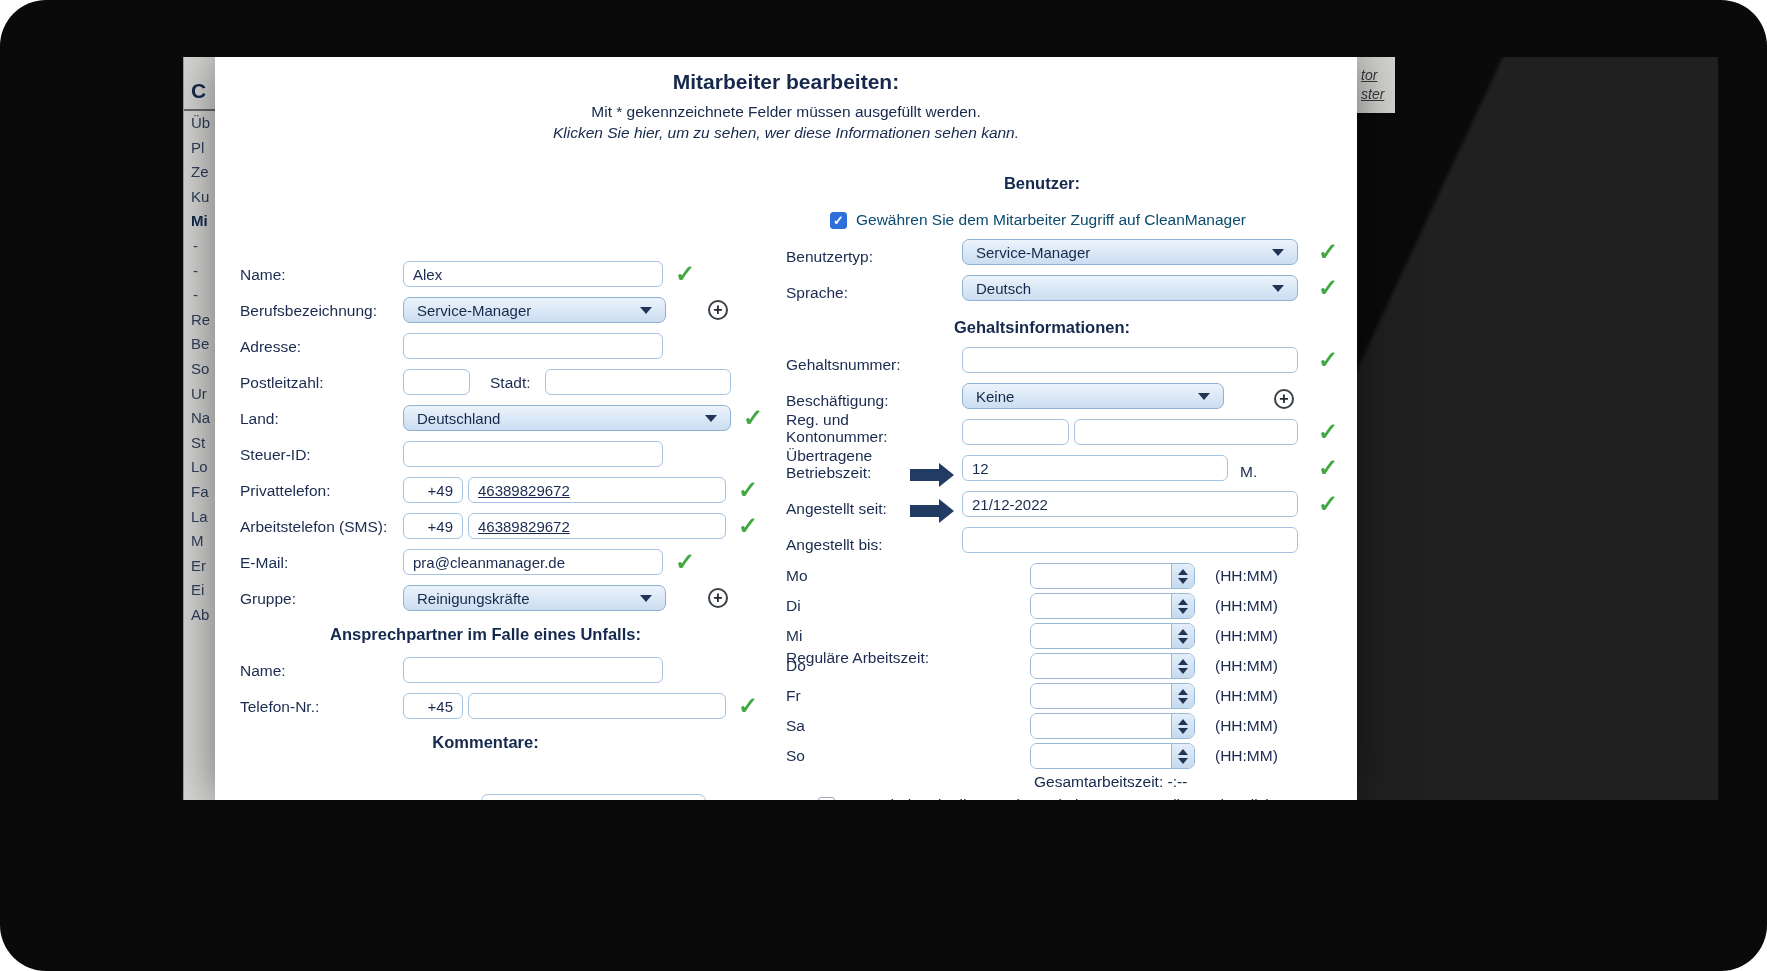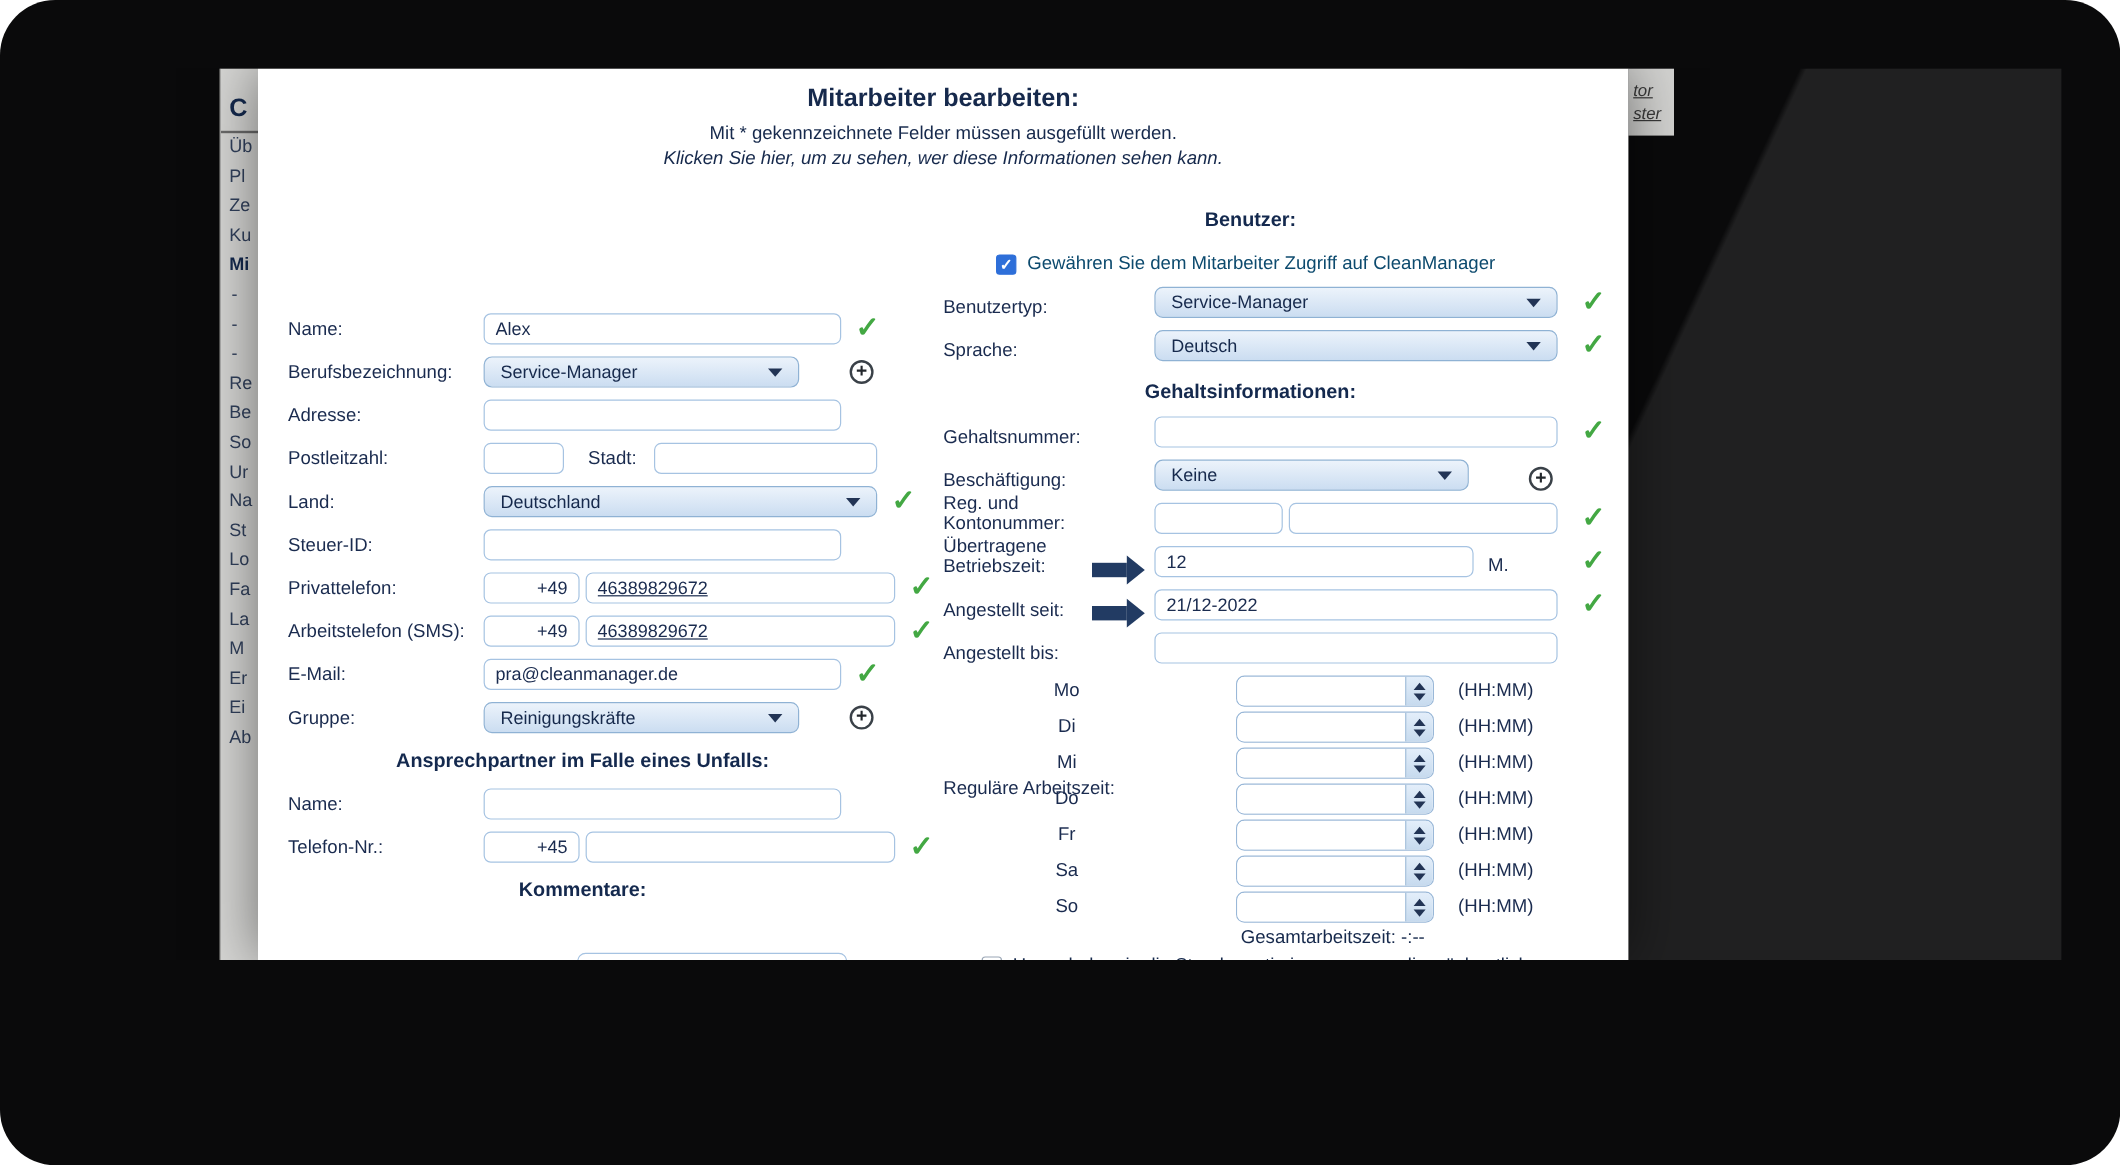--- a/index.html
+++ b/index.html
@@ -34,23 +34,23 @@
 
   .lbl { font-size:15.5px; color:#1a2b4f; line-height:17px; flex:none; }
   .lbl-l { width:163px; }
   .lbl-r { width:176px; padding-right:6px; }
   .lbl-r.narrow { padding-right:64px; }
   .lbl-r.arrowed { width:124px; }
 
   .inp { height:26px; border:1px solid #a6c3e2; border-radius:6px; background:#fff; color:#1a2b4f;
          font-family:"Liberation Sans",sans-serif; font-size:15px; padding:0 9px; outline:none; flex:none; }
   .inp:disabled { background:#f3f4f6; border-color:#dfe3e9; color:#a4aab3; }
-  .w328 { width:298px; } .w220 { width:220px; } .w67 { width:67px; } .w186 { width:186px; }
+  .w328 { width:260px; } .w220 { width:220px; } .w67 { width:67px; } .w186 { width:186px; }
   .w258 { width:258px;text-decoration:underline; } .w336 { width:336px; } .w266 { width:266px; } .w107 { width:107px; } .w224 { width:224px; }
-  .prefix { width:80px; text-align:right; margin-right:5px; }
+  .prefix { width:60px; text-align:right; margin-right:5px; }
 
   .gen-btn { height:26px; width:99px; margin-left:6px; border:1px solid #d3d3d3; border-radius:6px;
              background:linear-gradient(#f8f8f8,#e9e9e9); color:#acb0b6; font-size:15px;
              font-family:"Liberation Sans",sans-serif; }
 
   .sel { height:26px; display:flex; align-items:center; justify-content:space-between; padding:0 13px;
          border:1px solid #8fb2d4; border-radius:7px; background:linear-gradient(#ecf3fb,#cbddf1);
          color:#16294c; font-size:15px; flex:none; cursor:default; }
   .sel .arr { width:0; height:0; border-left:6px solid transparent; border-right:6px solid transparent; border-top:7px solid #223455; margin-left:10px; }
   .sel263 { width:263px; } .sel328 { width:328px; } .sel336 { width:336px; } .sel262 { width:262px; }
@@ -83,21 +83,21 @@
   .barrow { width:29px; height:12px; background:#223b63; position:relative; flex:none; margin-right:23px; }
   .barrow::after { content:""; position:absolute; left:29px; top:-6px; border-left:15px solid #223b63;
                    border-top:12px solid transparent; border-bottom:12px solid transparent; }
 
   .unit { font-size:15.5px; color:#1a2b4f; margin-left:12px; }
 
   
   .week-block { position:relative; margin-top:5px; width:562px; }
   .regular-lbl { position:absolute; left:0; top:86px; font-size:15.5px; color:#1a2b4f; }
   .wrow { display:flex; align-items:center; height:26px; margin-bottom:4px; }
-  .day { width:206px; text-align:center; font-size:15.5px; color:#1a2b4f; flex:none; }
+  .day { width:206px; text-align:left; font-size:15.5px; color:#1a2b4f; flex:none; }
   .spin-wrap { margin-left:38px; width:165px; height:26px; border:1px solid #9ab8d8; border-radius:7px;
                background:#fff; display:flex; overflow:hidden; flex:none; }
   .spin-wrap input { flex:1; border:none; outline:none; font-size:15px; padding:0 8px; color:#1a2b4f; min-width:0;
                      font-family:"Liberation Sans",sans-serif; }
   .spin-btns { width:23px; border-left:1px solid #9ab8d8; background:linear-gradient(#e3eefa,#c6daee);
                display:flex; flex-direction:column; align-items:center; justify-content:center; gap:3px; }
   .tri-up { width:0; height:0; border-left:5px solid transparent; border-right:5px solid transparent; border-bottom:6px solid #223455; }
   .tri-dn { width:0; height:0; border-left:5px solid transparent; border-right:5px solid transparent; border-top:6px solid #223455; }
   .hhmm { margin-left:20px; font-size:15.5px; color:#1a2b4f; }
 

